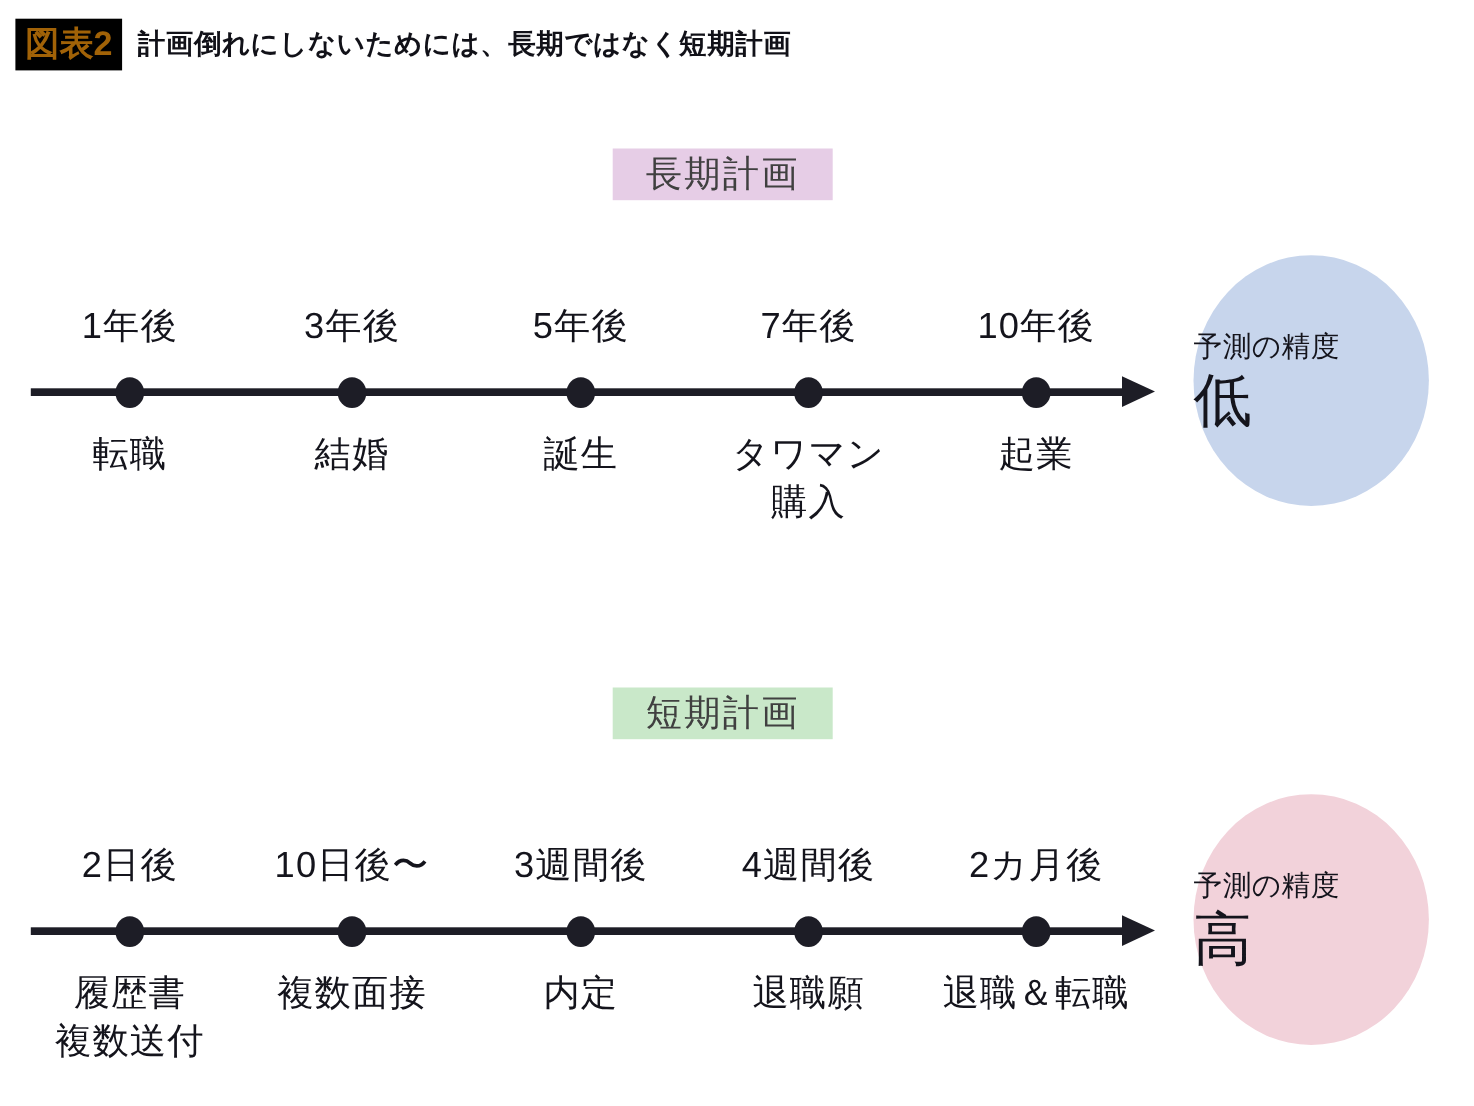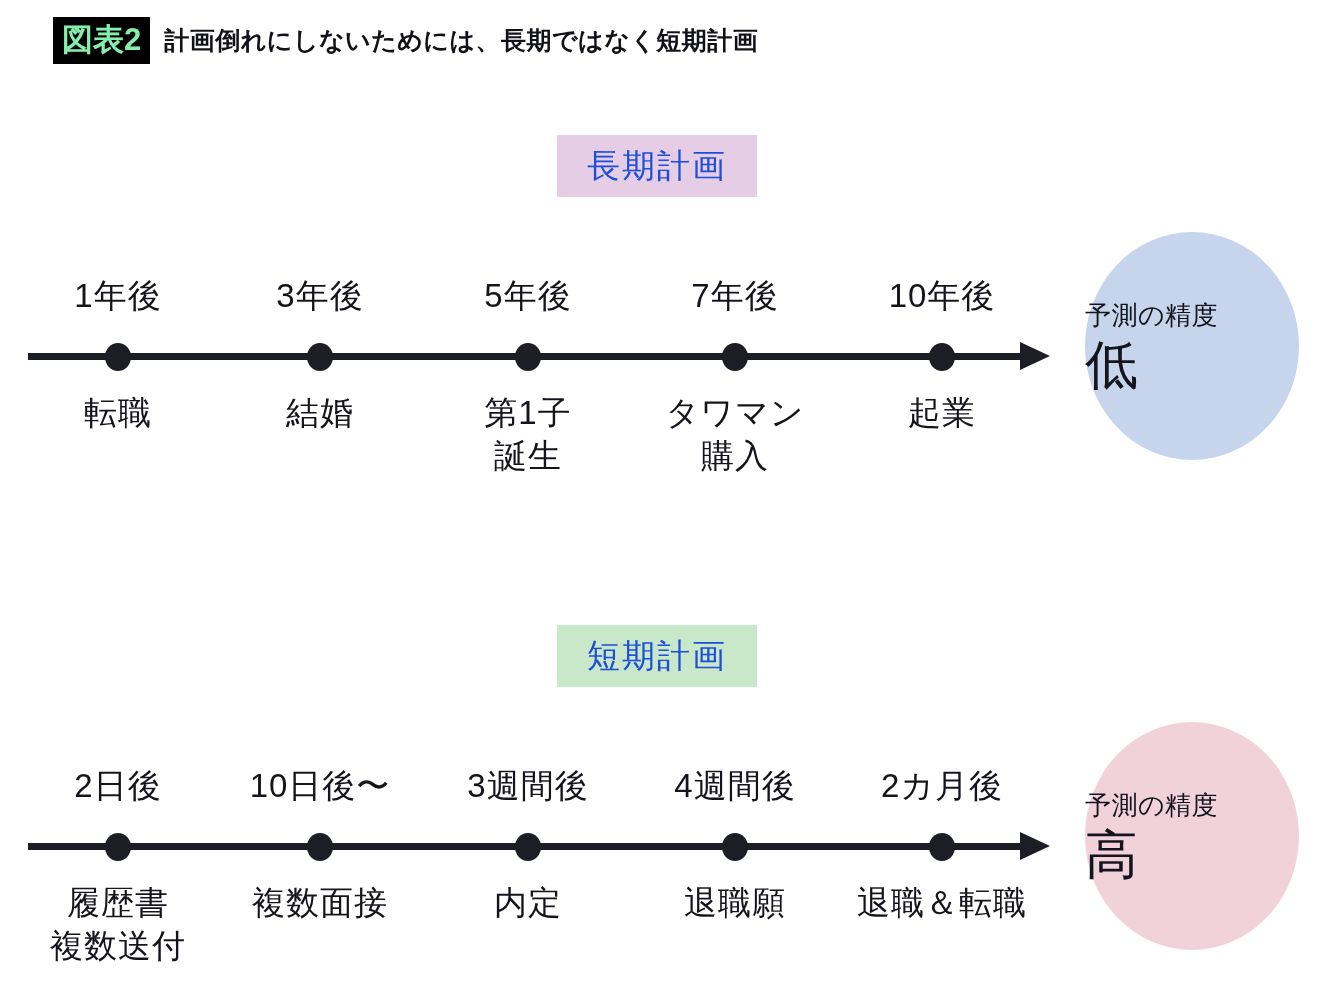--- a/index.html
+++ b/index.html
@@ -22,28 +22,27 @@
     position: absolute;
     left: 14px;
     top: 14px;
     display: flex;
     align-items: center;
     gap: 14px;
     height: 52px;
   }
   .title-tag {
     background: #000000;
-    color: #86efac;
+    color: #a16207;
     font-size: 31px;
     font-weight: 700;
     line-height: 1;
     padding: 7px 9px 9px 9px;
     letter-spacing: 0px;
     white-space: nowrap;
-    margin-left: 39px;
   }
   .title-text {
     font-size: 25px;
     font-weight: 700;
     color: #111118;
     line-height: 1;
     letter-spacing: 0.5px;
     white-space: nowrap;
   }
 
@@ -55,28 +54,28 @@
   }
   .section-top { top: 110px; }
   .section-bottom { top: 600px; }
 
   
   .badge {
     position: absolute;
     left: 557px;
     top: 25px;
     width: 200px;
-    height: 62px;
+    height: 47px;
     display: flex;
     align-items: center;
     justify-content: center;
     font-size: 33px;
     font-weight: 500;
     letter-spacing: 2px;
-    color: #1d4ed8;
+    color: #404040;
     box-sizing: border-box;
   }
   .badge-long  { background: #e6cde6; }
   .badge-short { background: #c9e8c9; }
 
   
   .timeline {
     position: absolute;
     left: 0;
     top: 140px;
@@ -205,21 +204,20 @@
       <div class="node-event">
         <span>結婚</span>
 
       </div>
     </div>
 
     <div class="node" style="left:528px">
       <div class="node-time">5年後</div>
       <div class="node-dot"></div>
       <div class="node-event">
-        <span>第1子</span>
         <span>誕生</span>
       </div>
     </div>
 
     <div class="node" style="left:735px">
       <div class="node-time">7年後</div>
       <div class="node-dot"></div>
       <div class="node-event">
         <span>タワマン</span>
         <span>購入</span>

